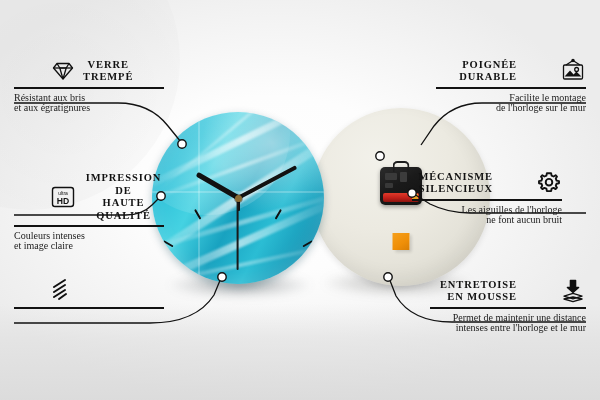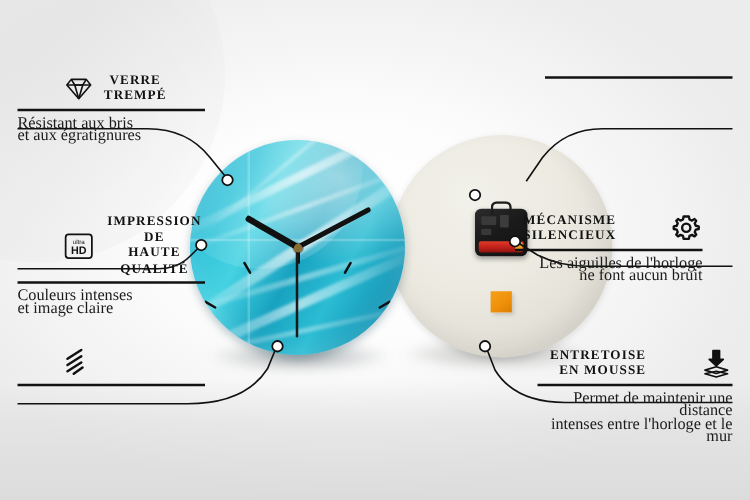--- a/index.html
+++ b/index.html
@@ -124,21 +124,21 @@
   .callout.right .head{justify-content:flex-end;}
   .title{
     font-family:"Liberation Serif", serif;
     font-weight:700;font-size:10.5px;line-height:12.5px;
     letter-spacing:0.9px;color:#111;text-transform:uppercase;text-align:center;
   }
   .callout.right .title{text-align:right;}
   .rule{height:1.5px;background:#121212;margin:3px 0 4px 0;}
   .desc{
     font-family:"Liberation Serif", serif;
-    font-size:13px;line-height:10.6px;color:#1b1b1b;white-space:pre-line;
+    font-size:10px;line-height:10.6px;color:#1b1b1b;white-space:pre-line;
   }
   .callout.right .desc{text-align:right;}
   .ico{width:26px;height:26px;flex:0 0 26px;display:block;margin-left:36px;}
   .ico svg{display:block;}
 
   .c-verre   {left:14px;  top:58px;  width:150px;}
   .c-impr    {left:14px;  top:172px; width:150px;}
   .c-bords   {left:14px;  top:278px; width:150px;}
   .c-poignee {left:436px; top:58px;  width:150px;}
   .c-meca    {left:412px; top:170px; width:150px;}
@@ -283,21 +283,41 @@
               <path d="M4 19 L15 12"></path>
             <path d="M9 21 L16 16"></path>
           </g>
         </svg>
       </span>
     </div>
     <div class="rule"></div>
   </div>
 
   <div class="callout right c-poignee">
-    <div class="rule"></div>
+    <div class="head">
+      <span class="title">
+        <span>POIGNÉE</span><br>
+        <span>DURABLE</span>
+      </span>
+      <span class="ico">
+        <svg viewBox="0 0 26 26" width="26" height="26">
+          <g fill="none" stroke="#111" stroke-width="1.3" stroke-linejoin="round">
+            <path d="M13 2.5 L6 7"></path>
+              <path d="M13 2.5 L20 7"></path>
+            <circle cx="13" cy="2.6" r="1.1" fill="#111"></circle>
+            <rect x="3.5" y="7" width="19" height="14" rx="1.2"></rect>
+            <path d="M4.6 18.6 L10 12.4 L13.6 16.4 L16.4 13.4 L21.4 18.6 Z" fill="#111" stroke="none"></path>
+            <circle cx="16.6" cy="11.4" r="1.9"></circle>
+          </g>
+        </svg>
+      </span>
+    </div>
+    <div class="rule"></div>
+    <div class="desc">Facilite le montage
+de l'horloge sur le mur</div>
   </div>
 
   <div class="callout right c-meca">
     <div class="head">
       <span class="title">
         <span>MÉCANISME</span><br>
         <span>SILENCIEUX</span>
       </span>
       <span class="ico">
         <svg viewBox="0 0 26 26" width="26" height="26">

